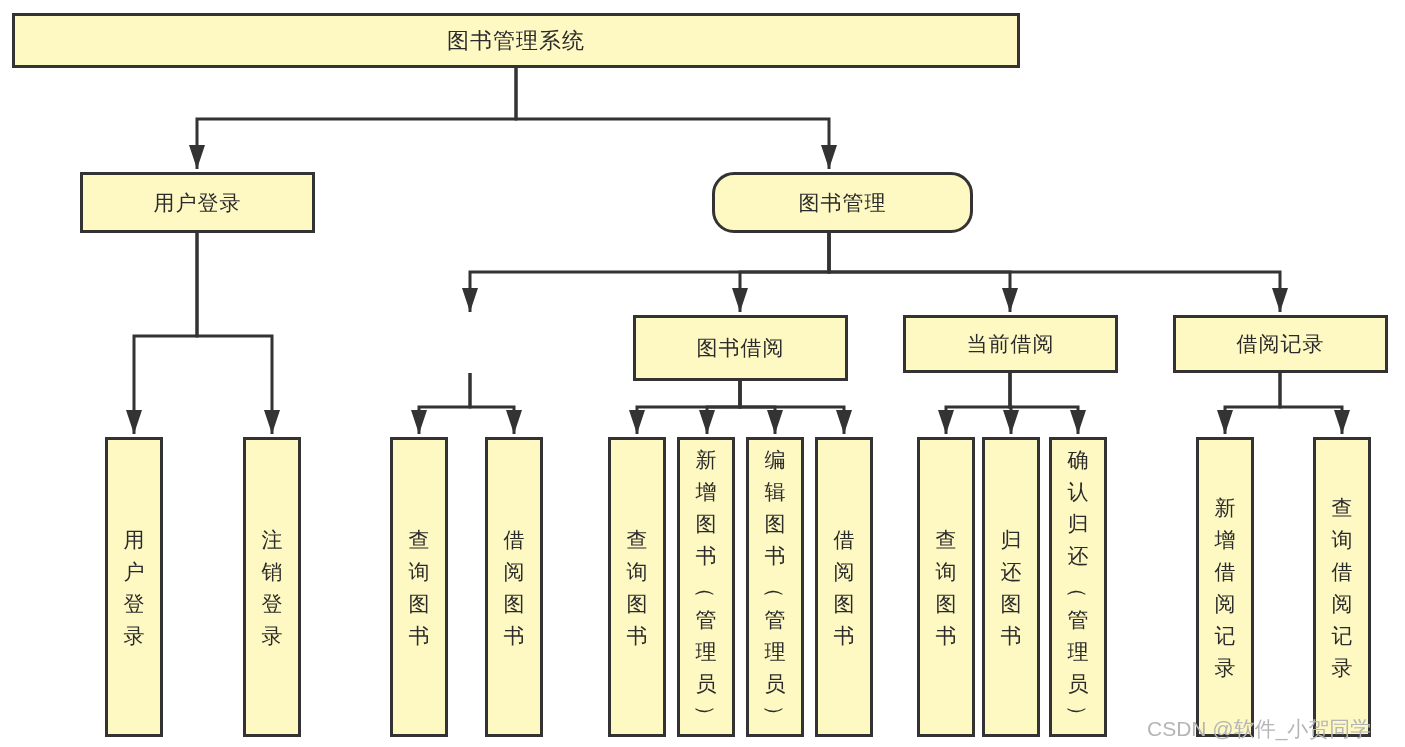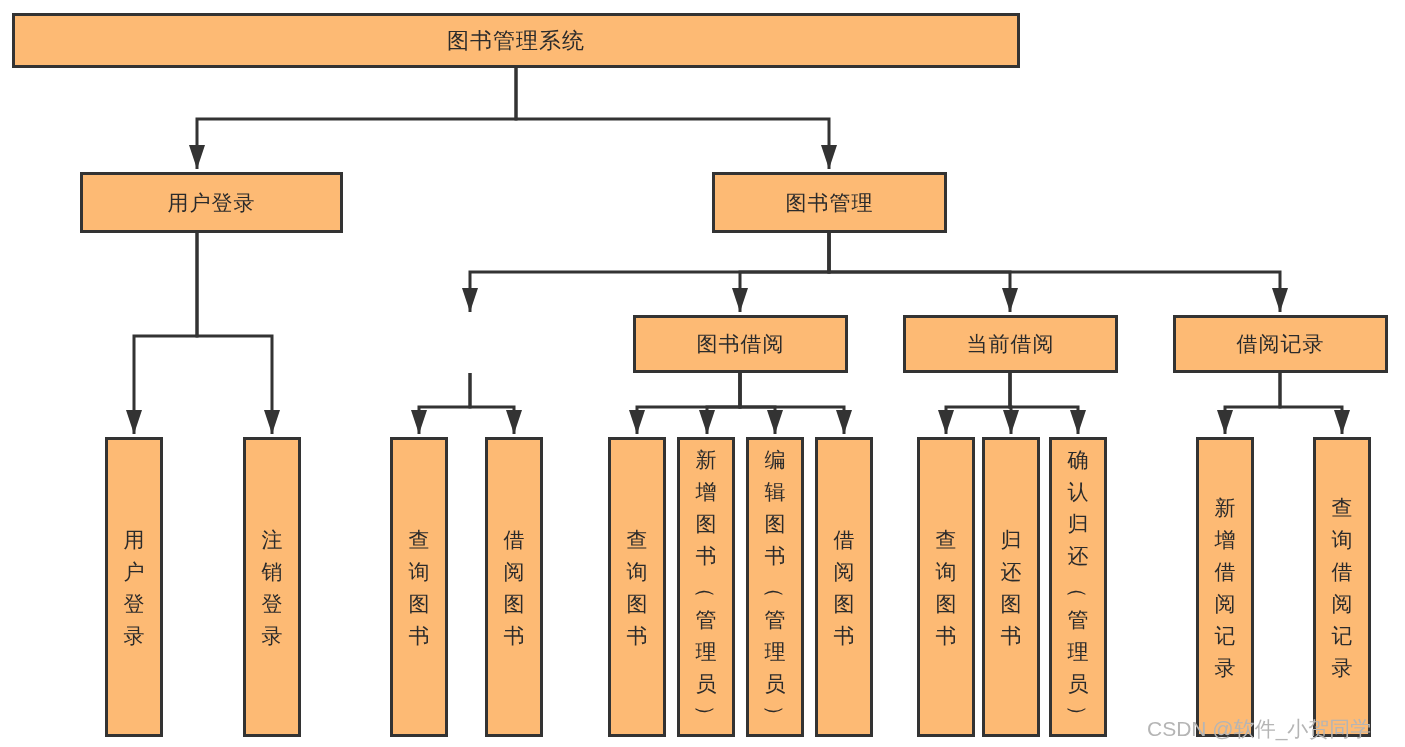--- a/index.html
+++ b/index.html
@@ -16,21 +16,21 @@
     width:1405px;height:747px;
     background:var(--bg);
     overflow:hidden;
   }
   #wires{position:absolute;left:0;top:0;width:1405px;height:747px;}
   #wires path{stroke:var(--line);stroke-width:3;fill:none;}
   #wires marker path{fill:var(--line);stroke:none;}
   .box{
     position:absolute;
     box-sizing:border-box;
-    background:#fdba74;
+    background:#fef9c3;
     border:3px solid var(--border);
     color:var(--text);
     display:flex;align-items:center;justify-content:center;
     font-size:21px;
     letter-spacing:1px;
   }
   .hbox{white-space:nowrap;}
   .root{font-size:22px;}
   .vbox{
     flex-direction:column;
@@ -82,24 +82,24 @@
     <path d="M1010 373 V407 H946 V434" marker-end="url(#arrow)"></path>
     <path d="M1010 373 V407 H1011 V434" marker-end="url(#arrow)"></path>
     <path d="M1010 373 V407 H1078 V434" marker-end="url(#arrow)"></path>
 
     <path d="M1280 373 V407 H1225 V434" marker-end="url(#arrow)"></path>
     <path d="M1280 373 V407 H1342 V434" marker-end="url(#arrow)"></path>
   </svg>
 
   <div class="box hbox root" style="left:12px;top:13px;width:1008px;height:55px;">图书管理系统</div>
 
-  <div class="box hbox" style="left:80px;top:172px;width:263px;height:61px;">用户登录</div>
-  <div class="box hbox" style="left:712px;top:172px;width:235px;height:61px;">图书管理</div>
-
-  <div class="box hbox" style="left:633px;top:315px;width:215px;height:58px;">图书借阅</div>
+  <div class="box hbox" style="left:80px;top:172px;width:235px;height:61px;">用户登录</div>
+  <div class="box hbox" style="left:712px;top:172px;width:261px;height:61px;border-radius:22px;">图书管理</div>
+
+  <div class="box hbox" style="left:633px;top:315px;width:215px;height:66px;">图书借阅</div>
   <div class="box hbox" style="left:903px;top:315px;width:215px;height:58px;text-align:center;">当前借阅</div>
   <div class="box hbox" style="left:1173px;top:315px;width:215px;height:58px;">借阅记录</div>
 
   <div class="box vbox" style="left:105px;top:437px;width:58px;height:300px;">
       <span>用</span>
       <span>户</span>
       <span>登</span>
       <span>录</span>
     </div>
   <div class="box vbox" style="left:243px;top:437px;width:58px;height:300px;">

